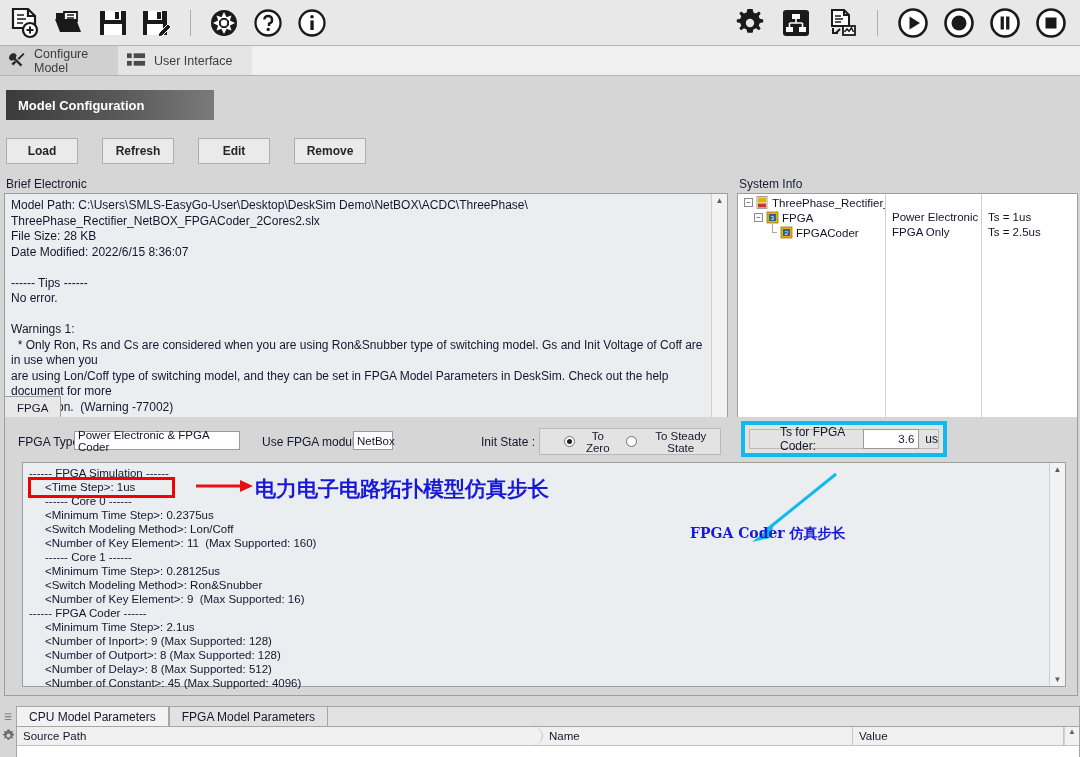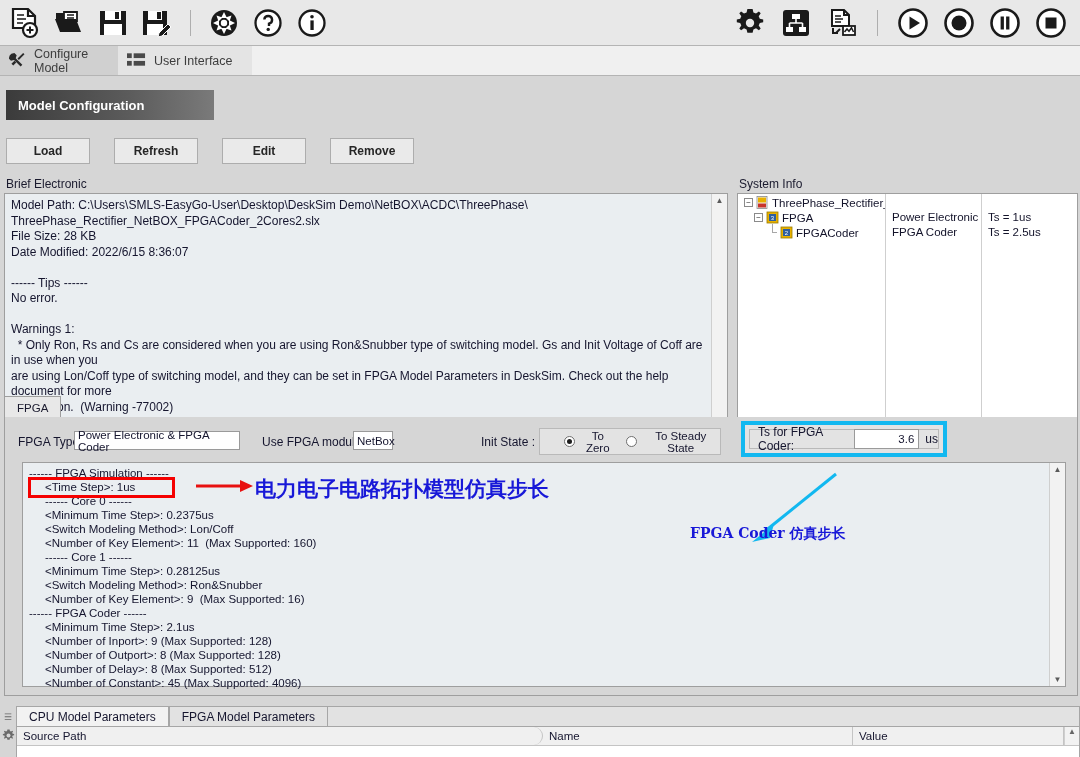--- a/index.html
+++ b/index.html
@@ -61,21 +61,21 @@
     width: 208px; height: 30px;
     background: linear-gradient(to right, #3b3b3b 0%, #5c5c5c 60%, #7a7a7a 100%);
     color: #ffffff;
     font-weight: bold; font-size: 13px;
     display: flex; align-items: center; padding-left: 12px;
   }
 
   
   .btnrow { position: absolute; left: 6px; top: 62px; display: flex; gap: 24px; }
   .btn {
-    width: 84px; height: 26px;
+    width: 72px; height: 26px;
     background: #eaeaea;
     border: 1px solid #adadad;
     font-size: 12px; font-weight: bold; color: #262626;
     display: flex; align-items: center; justify-content: center;
   }
 
   
   .panel-label {
     position: absolute; font-size: 12px; color: #1a1a2e;
   }
@@ -474,21 +474,21 @@
               <rect x="3" y="3" width="7" height="7" fill="#2f5f9e"></rect>
               <text x="6.5" y="9.2" font-size="6" fill="#fff" text-anchor="middle" font-family="'Liberation Sans',sans-serif">2</text>
             </svg>
           </span>
           <span>FPGACoder</span>
         </div>
       </div>
       <div class="sys-col c2">
         <div class="sys-val">&nbsp;</div>
         <div class="sys-val">Power Electronic</div>
-        <div class="sys-val">FPGA Coder</div>
+        <div class="sys-val">FPGA Only</div>
       </div>
       <div class="sys-col c3">
         <div class="sys-val">&nbsp;</div>
         <div class="sys-val">Ts = 1us</div>
         <div class="sys-val">Ts = 2.5us</div>
       </div>
     </div>
 
     <div class="fpga-tabstrip">
       <div class="fpga-tab">FPGA</div>
@@ -509,21 +509,21 @@
         </label>
         <label class="radio">
           <span class="rd"></span>
           <span>To Steady State</span>
         </label>
       </div>
     </div>
 
     <div class="ts-highlight" style="top:345px;">
       <div class="ts-inner">
-        <span class="lbl" style="position:static;">Ts for FPGA Coder:</span>
+        <span class="lbl" style="position:static;margin-left:22px;">Ts for FPGA Coder:</span>
         <span class="ts-input">3.6</span>
         <span class="lbl" style="position:static;">us</span>
       </div>
     </div>
 
     <div class="sim-box" style="top:386px;">
       <div class="sim-text">------ FPGA Simulation ------
      &lt;Time Step&gt;: 1us
      ------ Core 0 ------
      &lt;Minimum Time Step&gt;: 0.2375us

